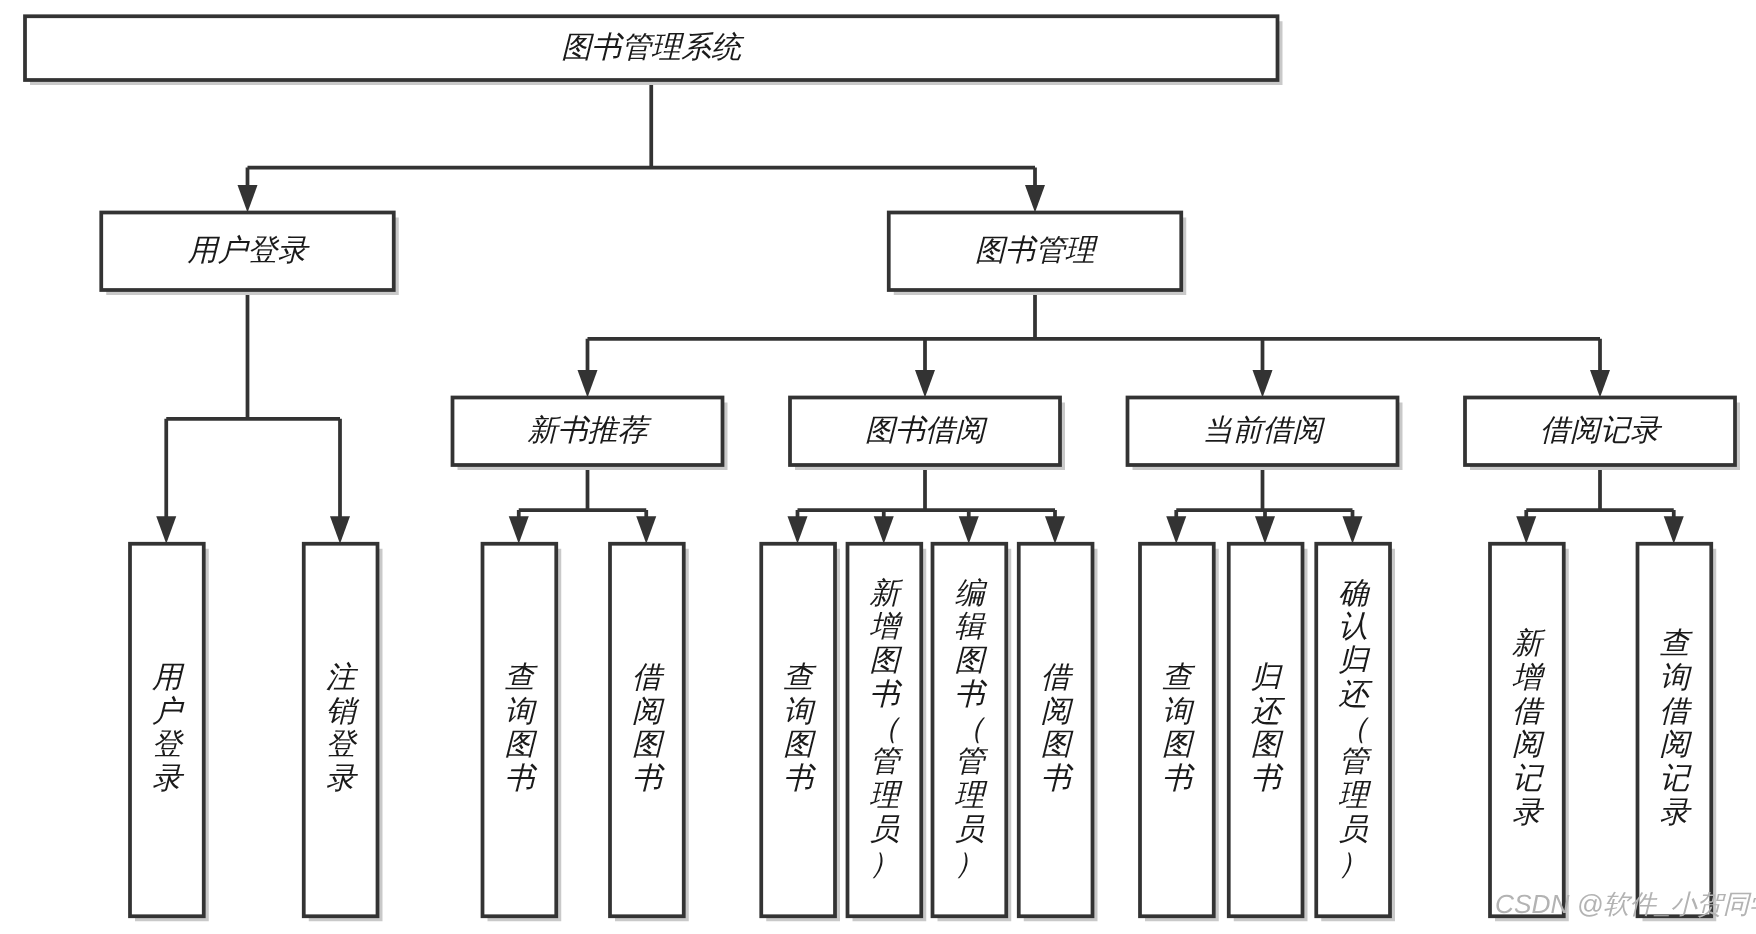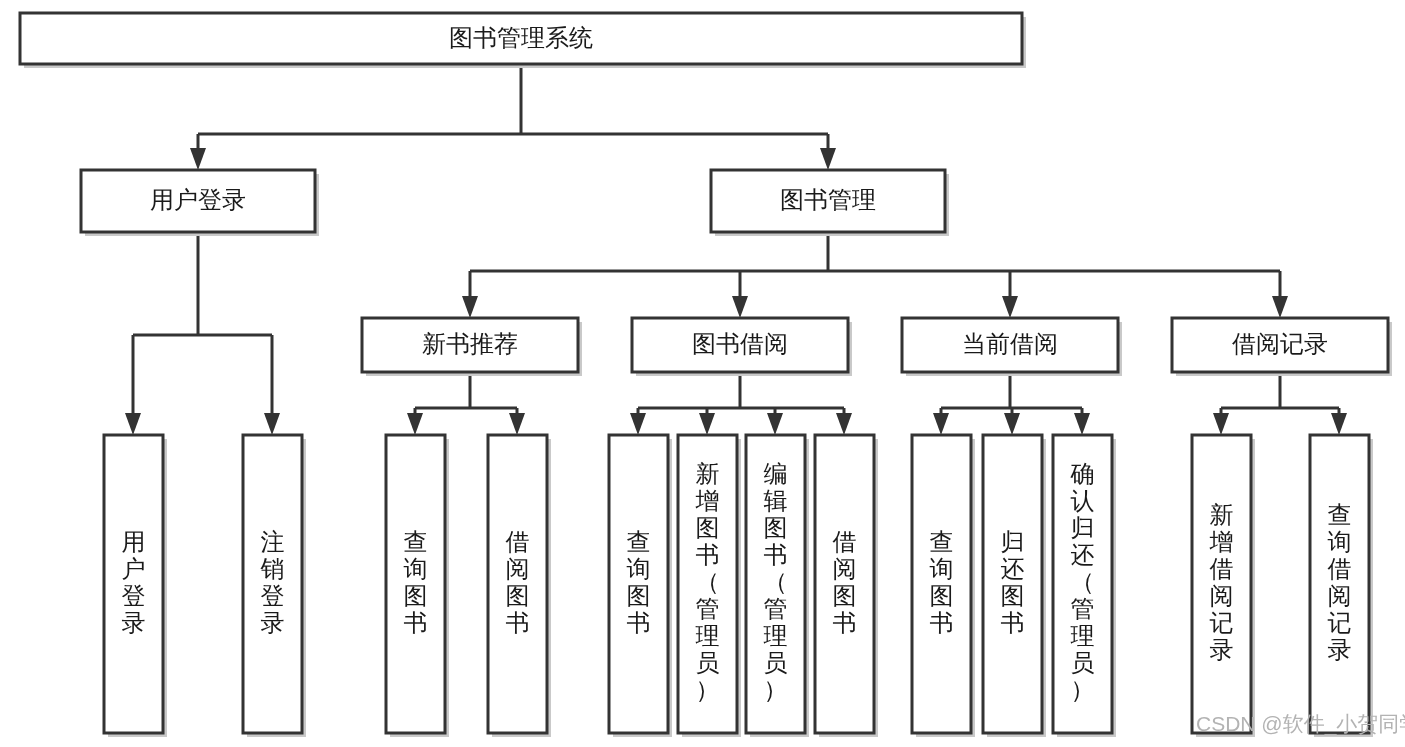--- a/index.html
+++ b/index.html
@@ -14,20 +14,21 @@
     font-family: "Liberation Sans", "DejaVu Sans", sans-serif;
     overflow: hidden;
     position: relative;
   }
   #diagram-root {
     position: absolute;
     left: 0;
     top: 0;
     width: 1405px;
     height: 631px;
+    font-style: italic;
   }
   svg.diagram {
     display: block;
     width: 1405px;
     height: 747px;
   }
   .node-rect {
     fill: #ffffff;
     stroke: #333333;
     stroke-width: 3;

